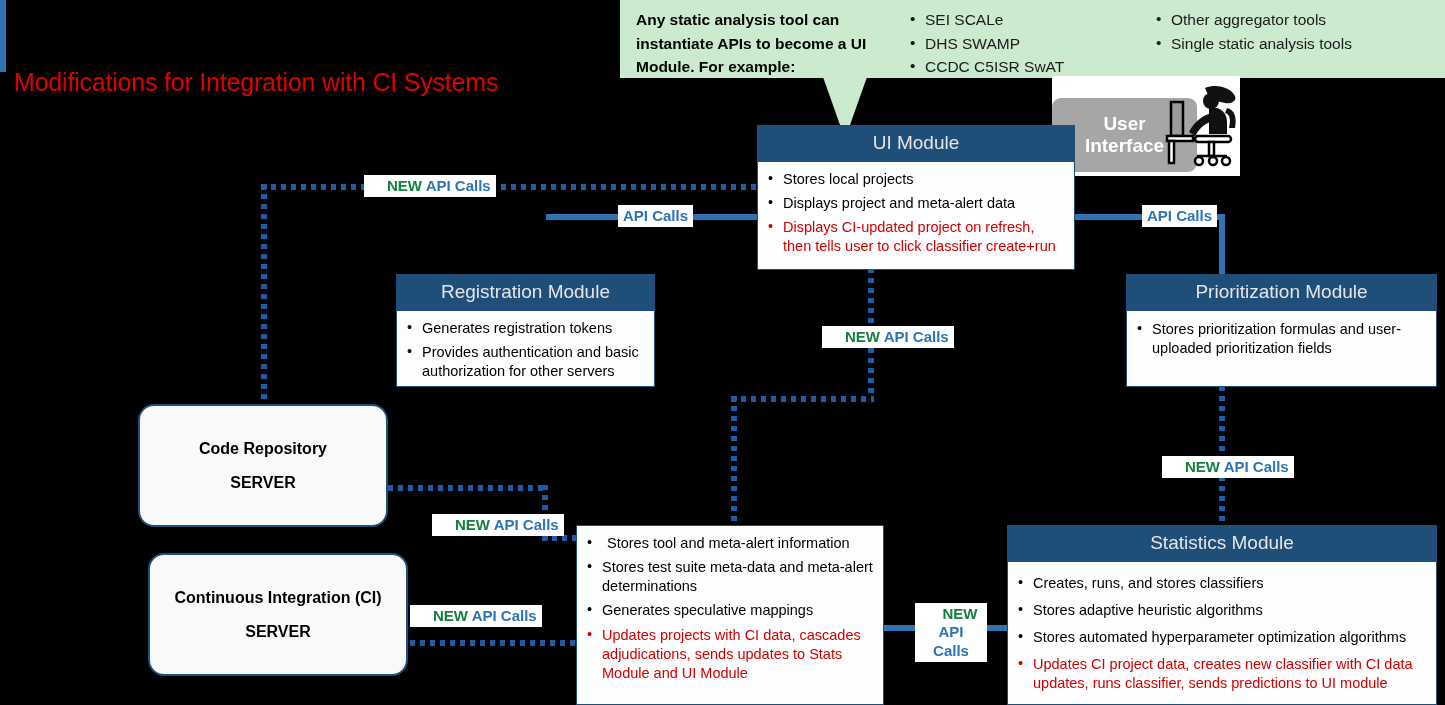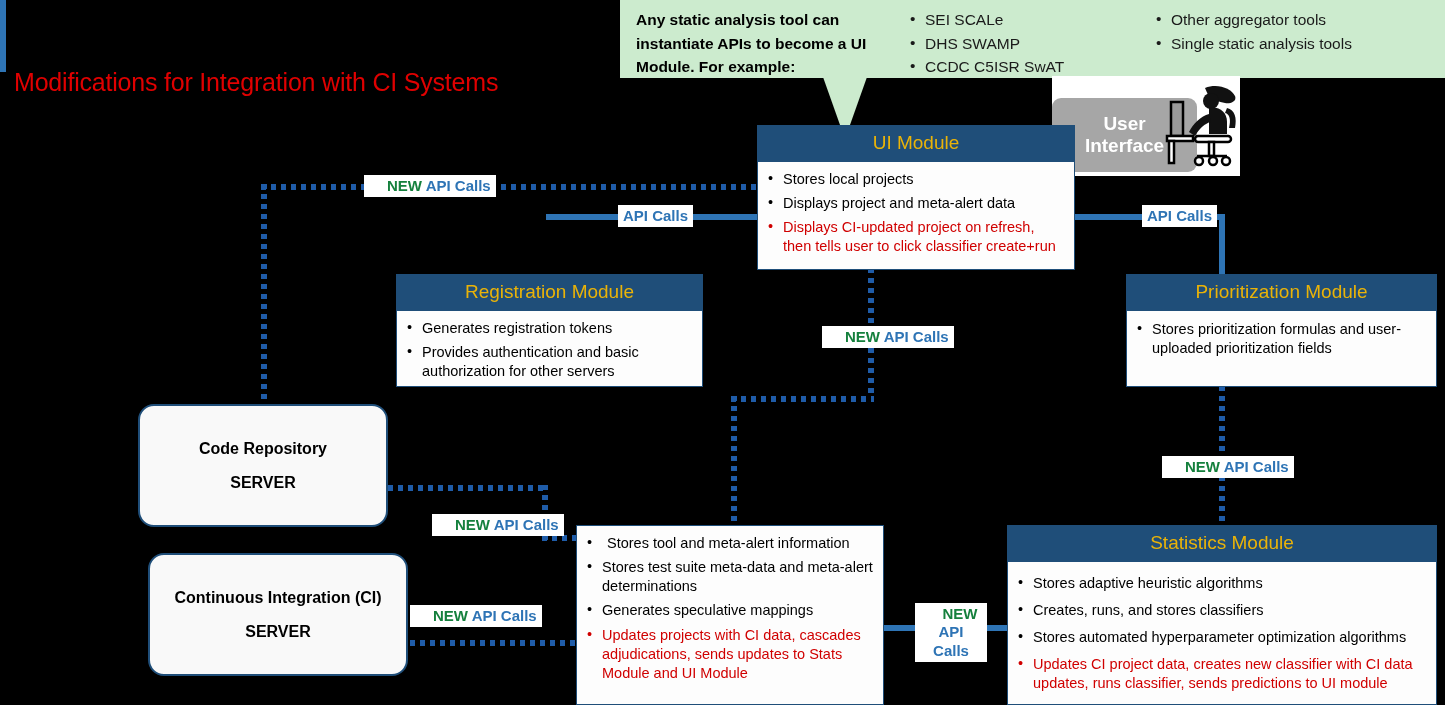--- a/index.html
+++ b/index.html
@@ -78,21 +78,21 @@
 
   
   .module {
     position: absolute;
     box-sizing: border-box;
     background: #FDFDFD;
     border: 1.5px solid #1F4E79;
   }
   .module-header {
     background: #1F4E79;
-    color: #eab308;
+    color: #e5e5e5;
     font-size: 19px;
     text-align: center;
     padding: 7px 4px 8px 4px;
     line-height: 1.1;
   }
   .module-body {
     padding: 8px 10px 8px 8px;
   }
   .module-body ul {
     list-style: none;
@@ -280,21 +280,21 @@
     <div class="module-header">UI Module</div>
     <div class="module-body">
       <ul>
         <li>Stores local projects</li>
         <li>Displays project and meta-alert data</li>
         <li class="red">Displays CI-updated project on refresh, then tells user to click classifier create+run</li>
       </ul>
     </div>
   </div>
 
-  <div class="module" id="mod-registration" style="left:396px; top:274px; width:307px; height:113px;">
+  <div class="module" id="mod-registration" style="left:396px; top:274px; width:259px; height:113px;">
     <div class="module-header">Registration Module</div>
     <div class="module-body">
       <ul>
         <li>Generates registration tokens</li>
         <li>Provides authentication and basic authorization for other servers</li>
       </ul>
     </div>
   </div>
 
   <div class="module" id="mod-prioritization" style="left:1126px; top:274px; width:311px; height:113px;">
@@ -314,22 +314,22 @@
         <li>Generates speculative mappings</li>
         <li class="red">Updates projects with CI data, cascades adjudications, sends updates to Stats Module and UI Module</li>
       </ul>
     </div>
   </div>
 
   <div class="module" id="mod-statistics" style="left:1007px; top:525px; width:430px; height:180px;">
     <div class="module-header">Statistics Module</div>
     <div class="module-body" style="padding-top:12px;">
       <ul>
+        <li style="margin-bottom:8px;">Creates, runs, and stores classifiers</li>
         <li style="margin-bottom:8px;">Stores adaptive heuristic algorithms</li>
-        <li style="margin-bottom:8px;">Creates, runs, and stores classifiers</li>
         <li style="margin-bottom:8px;">Stores automated hyperparameter optimization algorithms</li>
         <li class="red">Updates CI project data, creates new classifier with CI data updates, runs classifier, sends predictions to UI module</li>
       </ul>
     </div>
   </div>
 
   <div class="server-box" id="srv-repo" style="left:138px; top:404px; width:250px; height:123px;">
     <div>Code Repository</div>
     <div class="line2">SERVER</div>
   </div>

